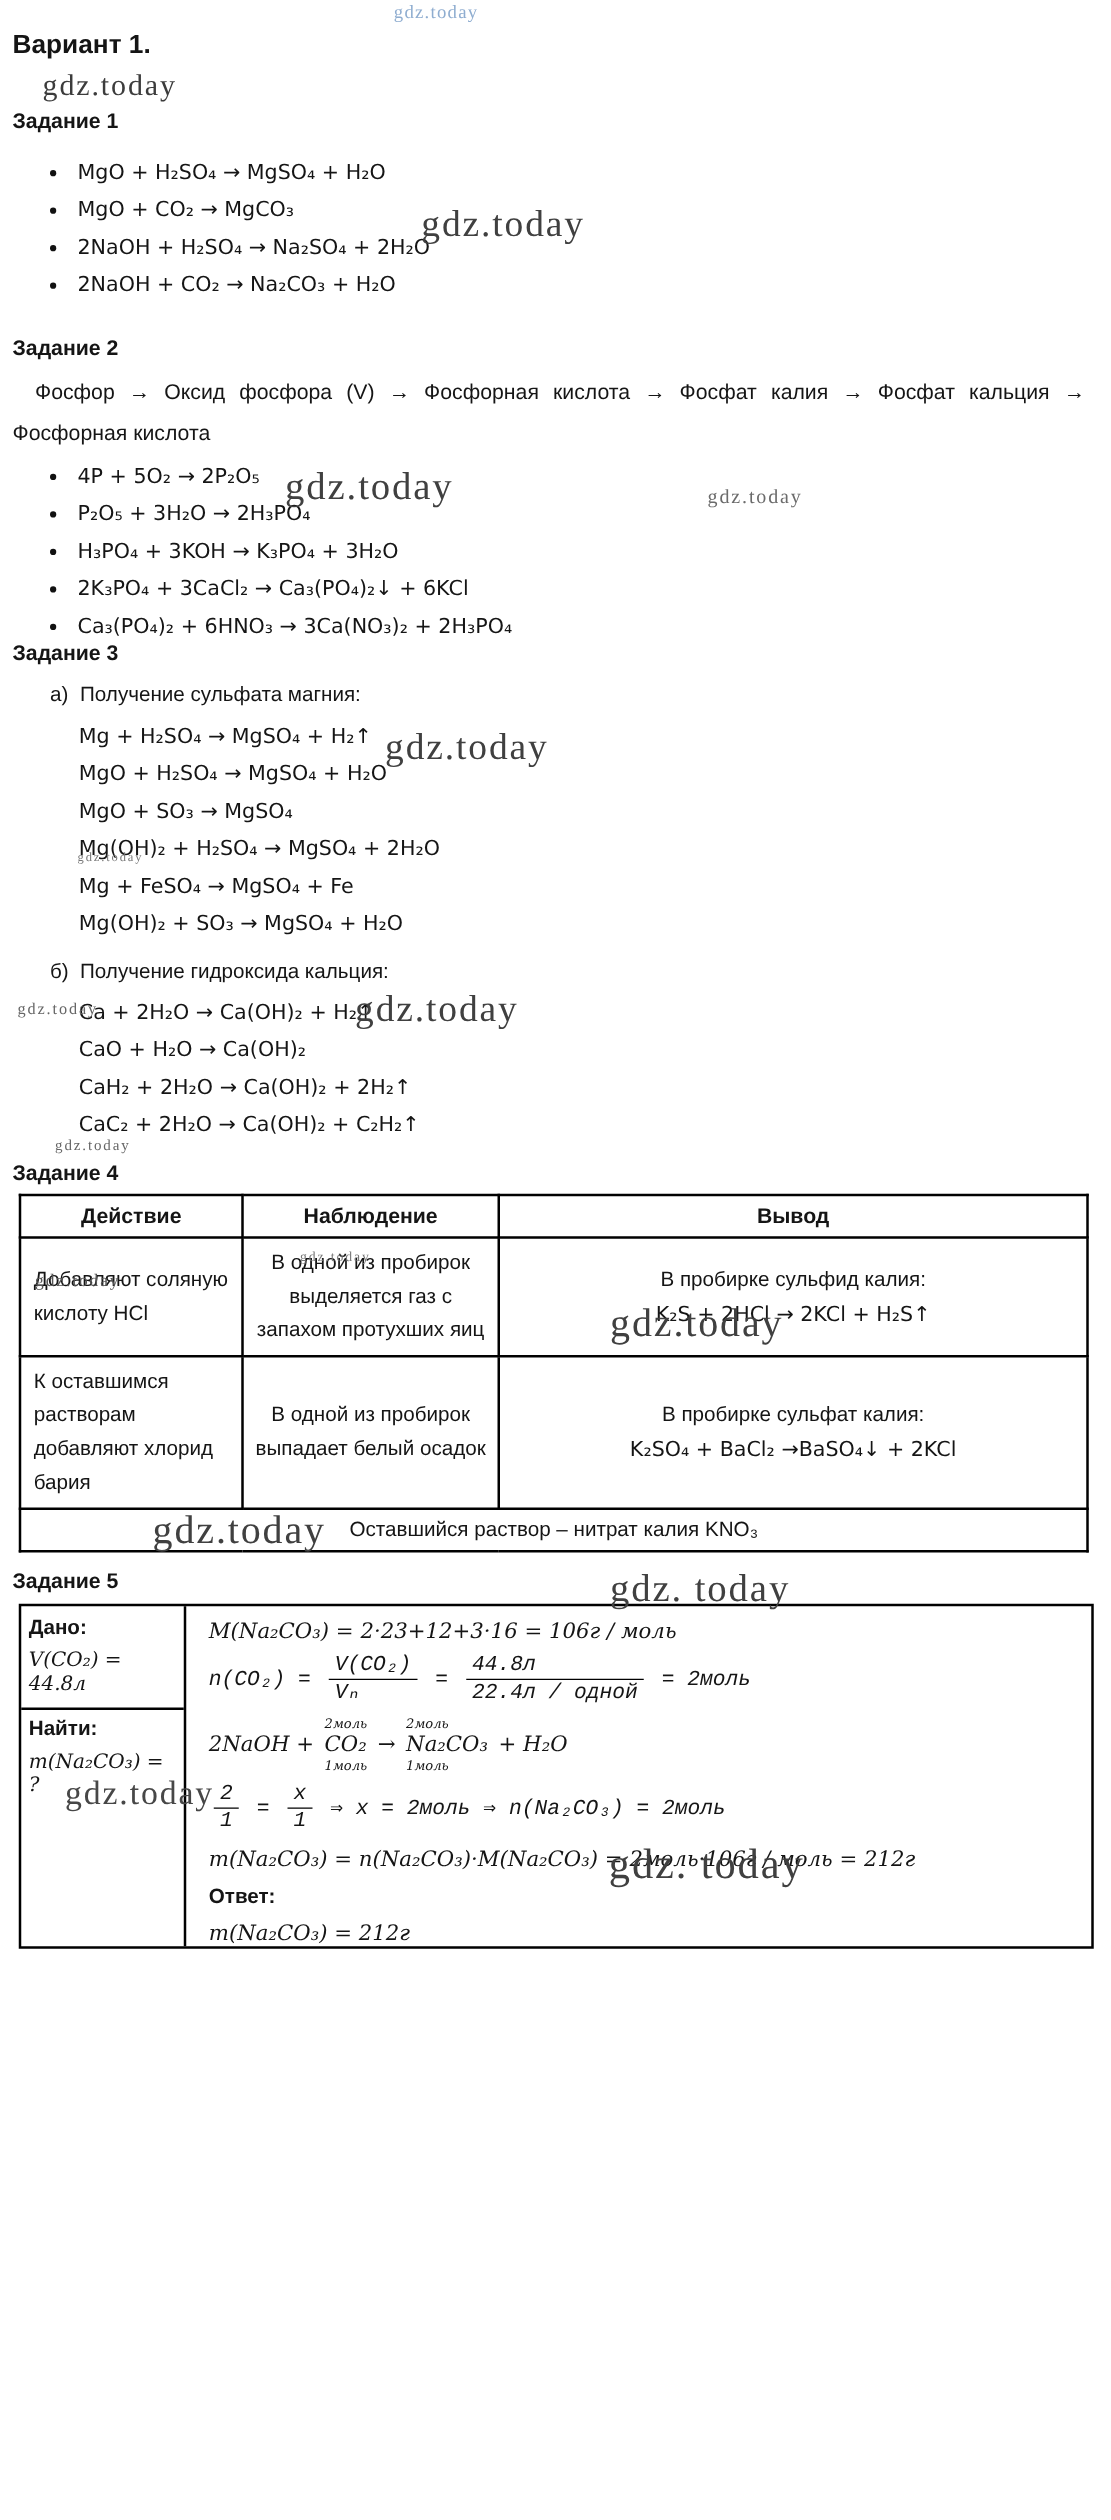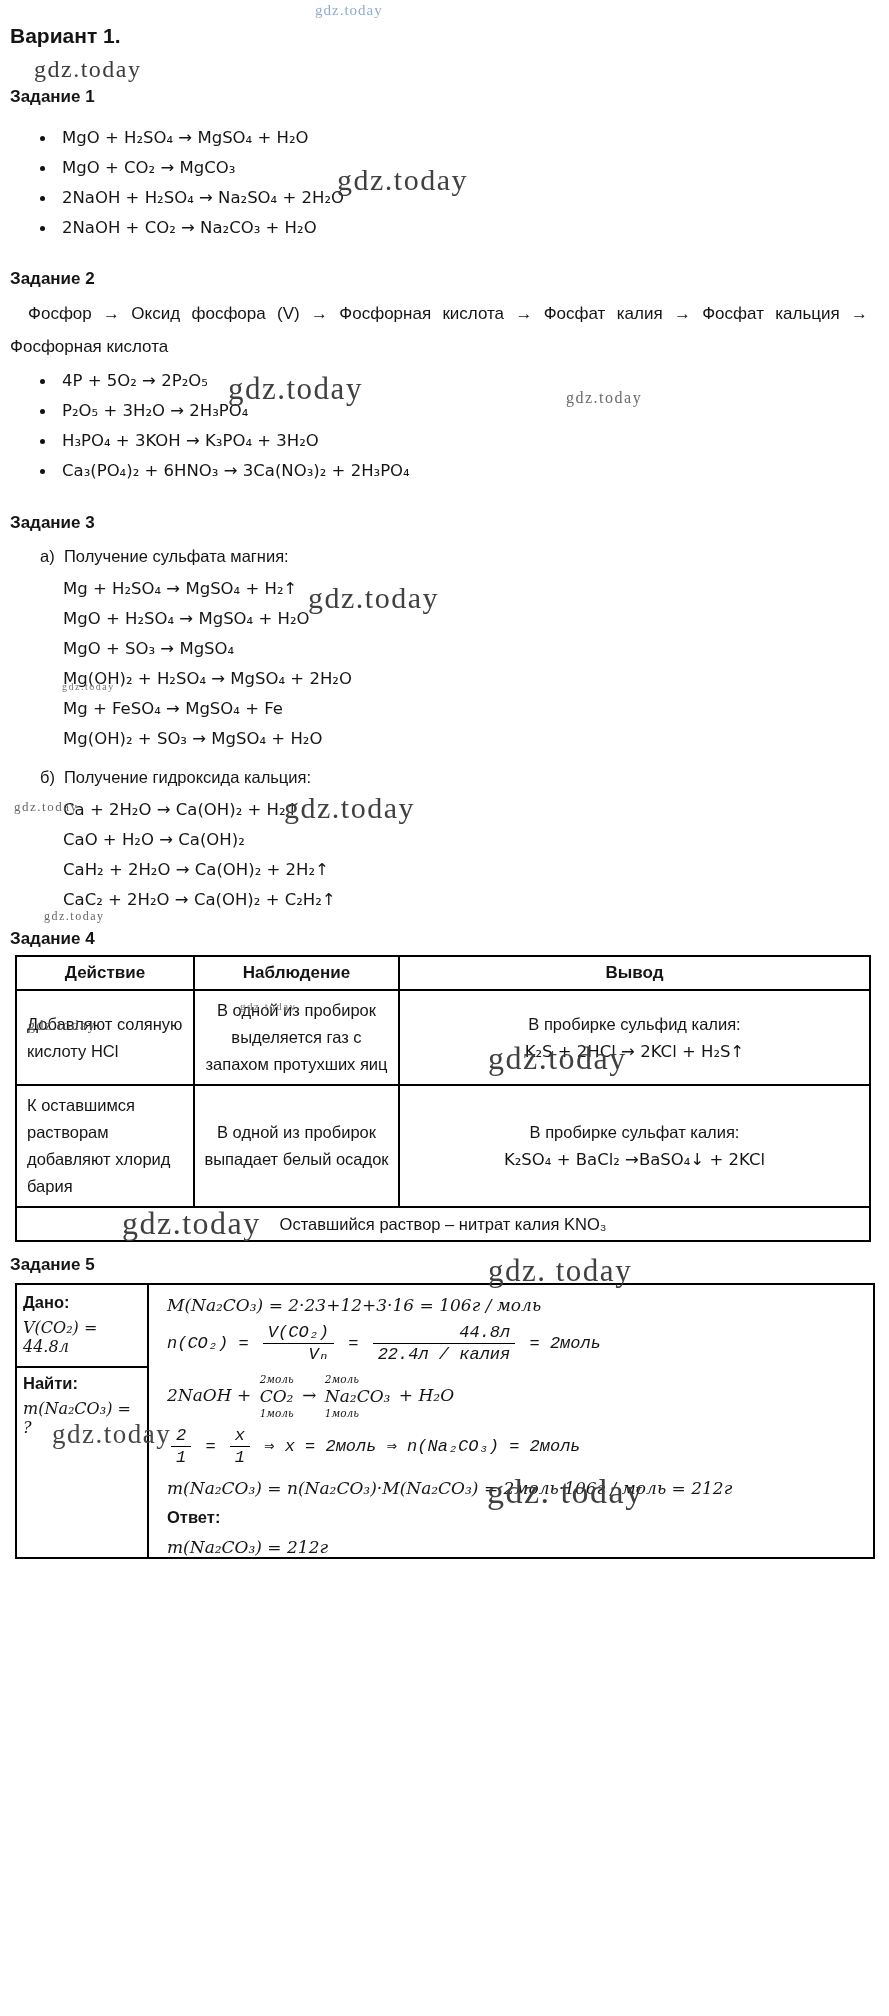--- a/index.html
+++ b/index.html
@@ -39,21 +39,21 @@
   
   .t5-box{position:relative;margin:8px 0 0 5px;width:856px;height:272px;border:2px solid #000;}
   .t5-left{position:absolute;left:0;top:0;width:130px;height:100%;border-right:2px solid #000;}
   .t5-given{border-bottom:2px solid #000;padding:8px 6px 10px 6px;}
   .t5-find{padding:6px 6px;}
   .t5-label{font-size:16.5px;font-weight:700;}
   .math{font-family:"DejaVu Serif","Liberation Serif",serif;font-style:italic;font-size:17px;}
   .t5-left .math{display:block;margin-top:6px;font-size:16px;}
   .t5-right{margin-left:140px;padding:8px 10px 0 10px;}
   .m-line{margin-bottom:5px;line-height:24px;}
-  .frac{display:inline-block;vertical-align:middle;text-align:right;margin:0 4px;}
+  .frac{display:inline-block;vertical-align:middle;text-align:left;margin:0 4px;}
   .frac .num{display:block;border-bottom:1px solid #000;padding:0 5px;line-height:21px;}
   .frac .den{display:block;padding:0 5px;line-height:21px;}
   .m-frac-line{margin-bottom:8px;font-family:Liberation Mono, monospace;}
   .molterm{display:inline-block;vertical-align:middle;text-align:left;margin:0 3px;}
   .molterm .lab{display:block;font-size:10.5px;line-height:12px;font-style:italic;}
   .molterm .main{display:block;line-height:22px;}
   .m-react{margin:4px 0 6px 0;}
   .ans-label{font-family:"Liberation Sans","DejaVu Sans",sans-serif;font-style:normal;font-weight:700;font-size:16.5px;margin:8px 0 8px 0;}
 
   
@@ -113,20 +113,21 @@
     </ul>
   </div>
 
   <div class="sec" style="top:268px">
     <div class="task-title">Задание 2</div>
     <div class="chain">Фосфор → Оксид фосфора (V) → Фосфорная кислота → Фосфат калия → Фосфат кальция → Фосфорная кислота</div>
     <ul class="eq-list t2-list">
       <li class="eq">4P + 5O₂ → 2P₂O₅</li>
       <li class="eq">P₂O₅ + 3H₂O → 2H₃PO₄</li>
       <li class="eq">H₃PO₄ + 3KOH → K₃PO₄ + 3H₂O</li>
+      <li class="eq">2K₃PO₄ + 3CaCl₂ → Ca₃(PO₄)₂↓ + 6KCl</li>
       <li class="eq">Ca₃(PO₄)₂ + 6HNO₃ → 3Ca(NO₃)₂ + 2H₃PO₄</li>
     </ul>
   </div>
 
   <div class="sec" style="top:512px">
     <div class="task-title">Задание 3</div>
     <div class="part-heading">
       <span class="pl">а)</span><span>Получение сульфата магния:</span>
     </div>
     <div class="t3-eqs">
@@ -197,21 +198,21 @@
           <div class="t5-label">Найти:</div>
           <span class="math">m(Na₂CO₃) = ?</span>
         </div>
       </div>
       <div class="t5-right">
         <div class="m-line math">M(Na₂CO₃) = 2·23+12+3·16 = 106г / моль</div>
         <div class="m-line m-frac-line math">
           <span>n(CO₂) =</span>
           <span class="frac"><span class="num">V(CO₂)</span><span class="den">Vₙ</span></span>
           <span>=</span>
-          <span class="frac"><span class="num">44.8л</span><span class="den">22.4л / калия</span></span>
+          <span class="frac"><span class="num">44.8л</span><span class="den">22.4л / одной</span></span>
           <span>= 2моль</span>
         </div>
         <div class="m-line m-react math">
           <span>2NaOH +</span>
           <span class="molterm">
             <span class="lab">2моль</span>
             <span class="main">CO₂</span>
             <span class="lab">1моль</span>
           </span>
           <span>→</span>

